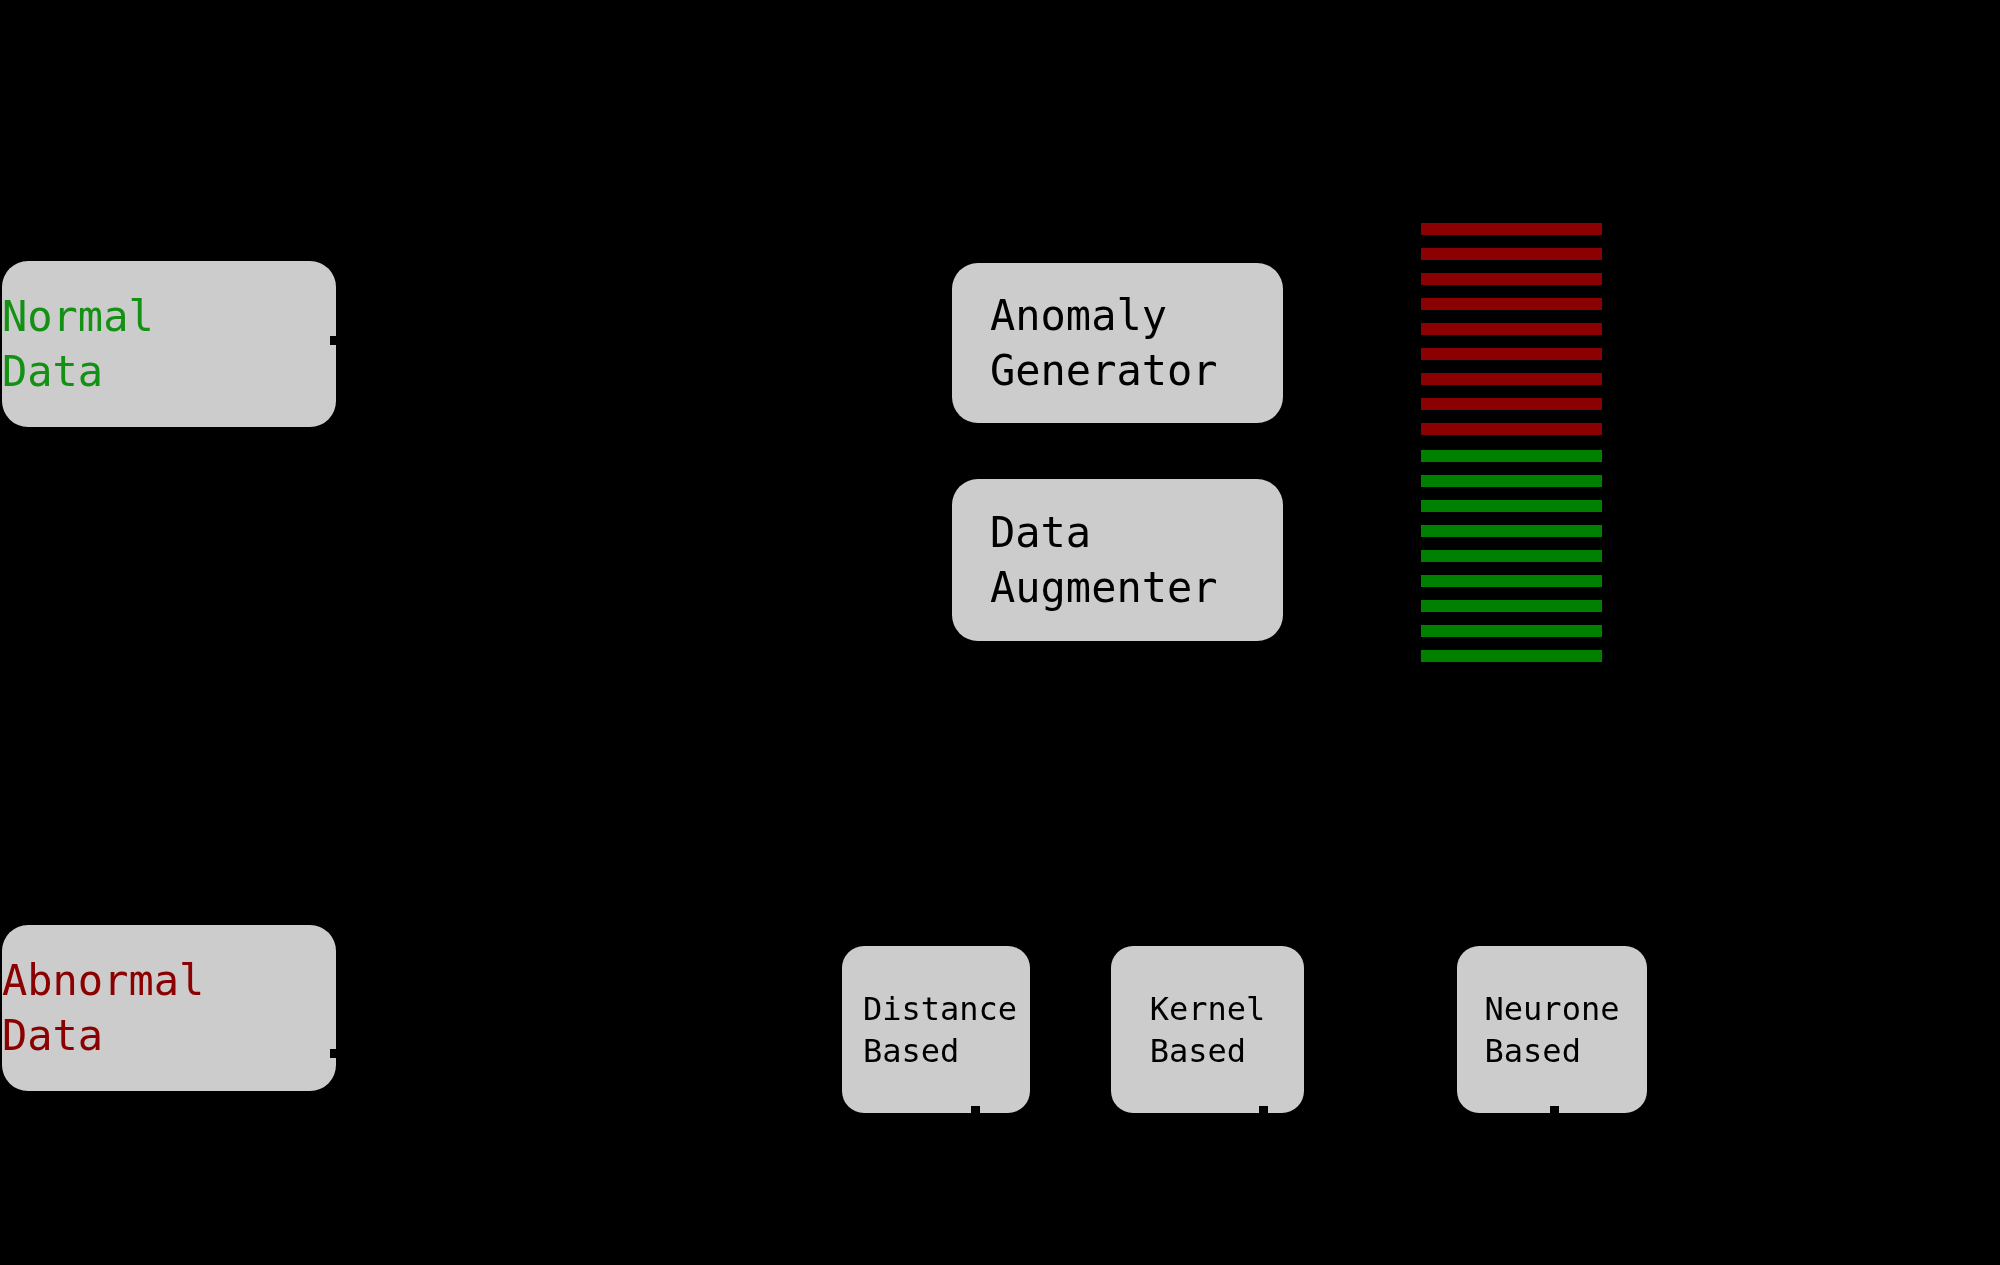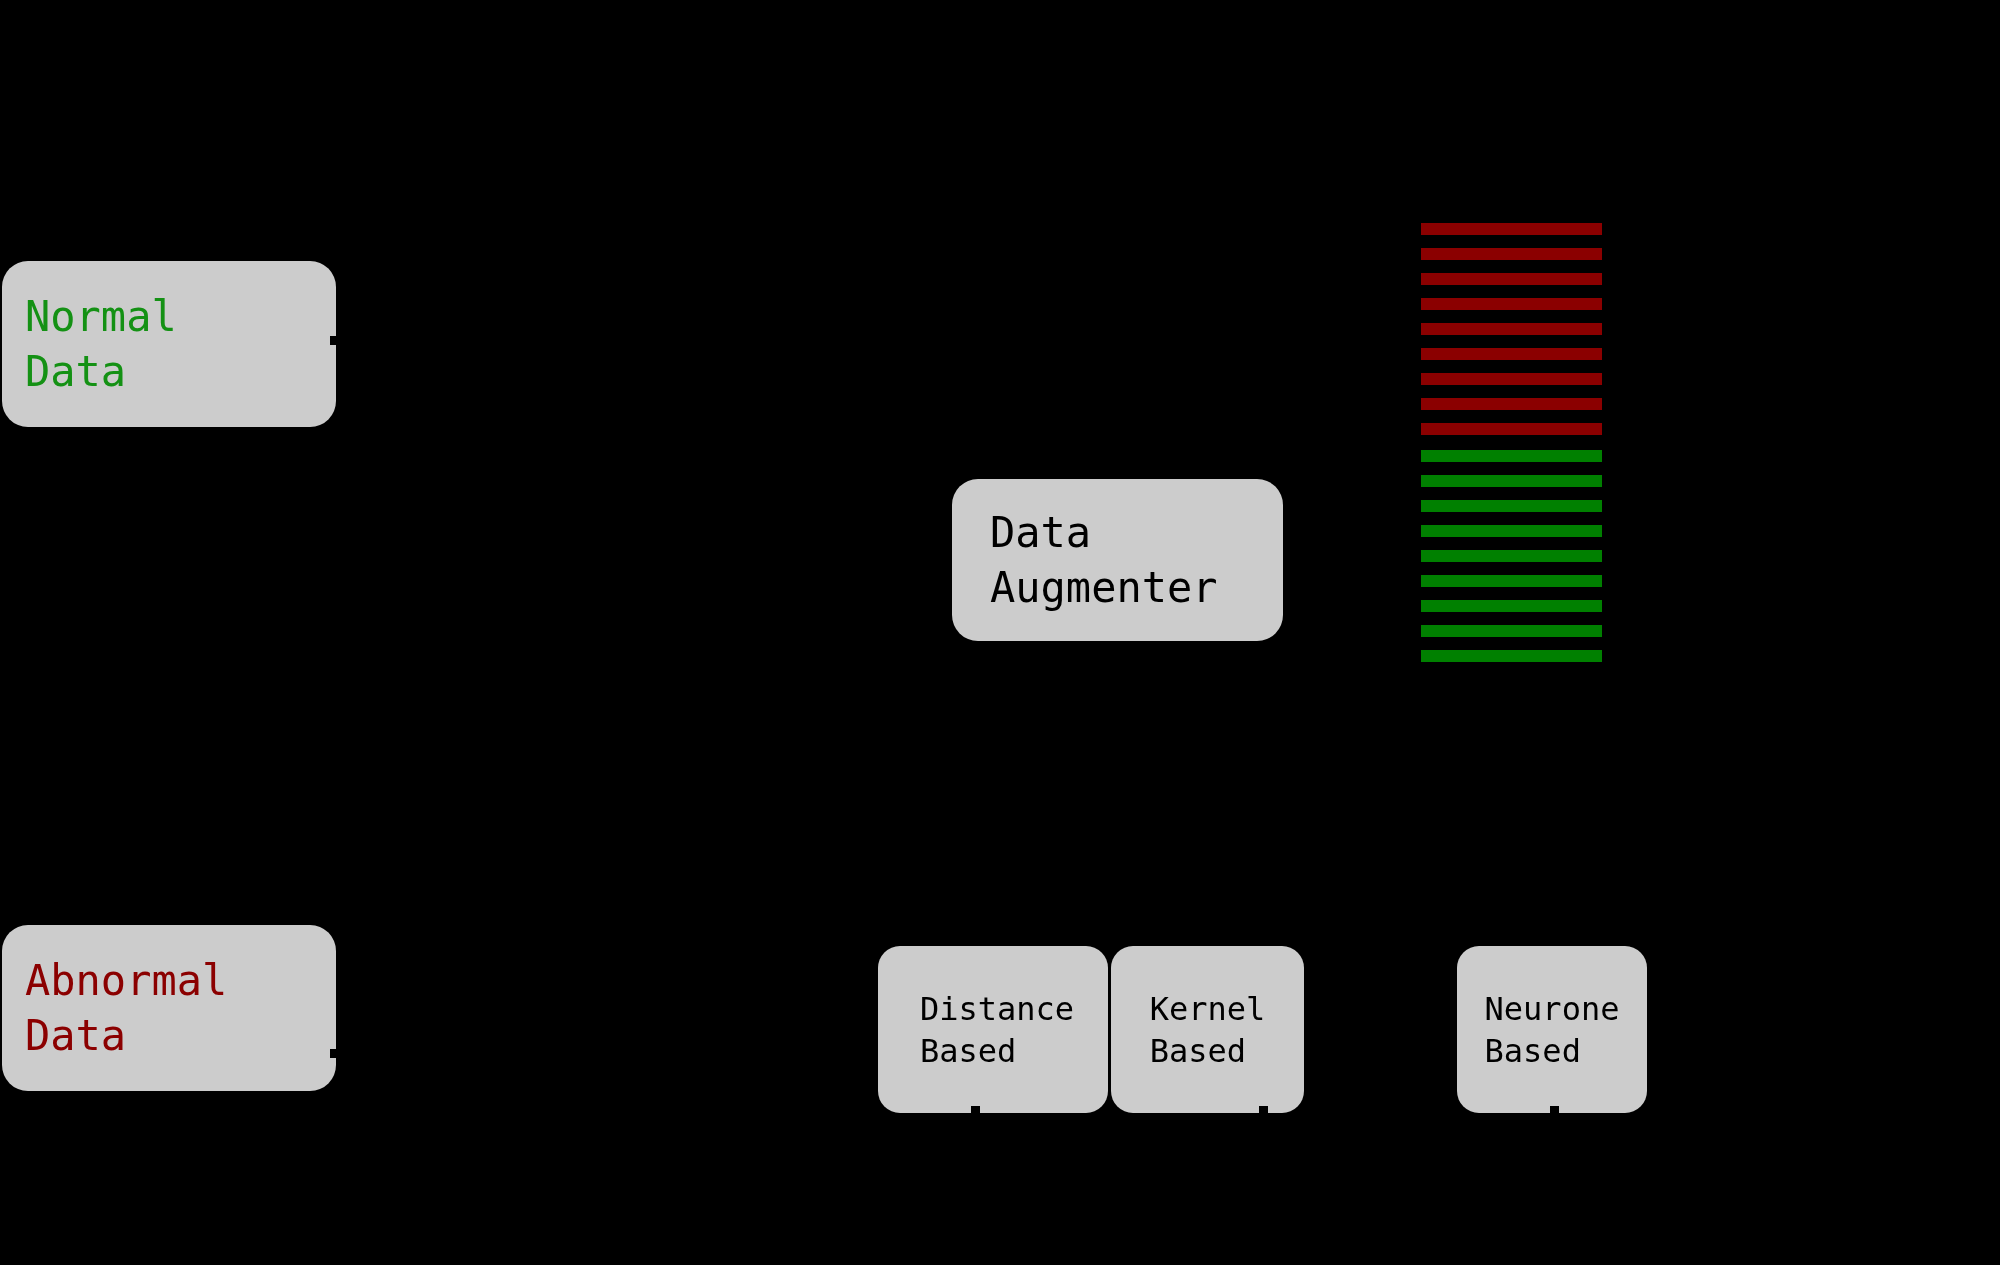--- a/index.html
+++ b/index.html
@@ -28,21 +28,21 @@
     letter-spacing:0;
   }
   .node.small{
     border-radius:22px;
     justify-content:center;
   }
   .node.small .lbl{
     font-size:32px;
     line-height:42px;
   }
-  .pad-side{padding-left:23px;}
+  .pad-side{}
   .pad-mid{padding-left:38px;}
   
   #dataset{
     position:absolute;
     left:1421px;top:223px;
     width:181px;
   }
   .stripe-row{height:12px;margin-bottom:13px;}
   #normal-rows{margin-top:15px;}
   
@@ -56,20 +56,24 @@
   <div class="node big pad-side" style="left:2px;top:261px;width:334px;height:166px;">
     <span class="lbl" style="color: rgb(20, 145, 20);">Normal
 Data</span>
   </div>
 
   <div class="node big pad-side" style="left:2px;top:925px;width:334px;height:166px;">
     <span class="lbl" style="color: rgb(139, 0, 0);">Abnormal
 Data</span>
   </div>
 
+  <div class="node big pad-mid" style="left:952px;top:263px;width:331px;height:160px;">
+    <span class="lbl" style="color: rgb(0, 0, 0);">Anomaly
+Generator</span>
+  </div>
 
   <div class="node big pad-mid" style="left:952px;top:479px;width:331px;height:162px;">
     <span class="lbl" style="color: rgb(0, 0, 0);">Data
 Augmenter</span>
   </div>
 
   <div id="dataset">
     <div id="abnormal-rows">
         <div class="stripe-row" style="background: rgb(139, 0, 0);"></div>
         <div class="stripe-row" style="background: rgb(139, 0, 0);"></div>
@@ -87,21 +91,21 @@
         <div class="stripe-row" style="background: rgb(0, 128, 0);"></div>
         <div class="stripe-row" style="background: rgb(0, 128, 0);"></div>
         <div class="stripe-row" style="background: rgb(0, 128, 0);"></div>
         <div class="stripe-row" style="background: rgb(0, 128, 0);"></div>
         <div class="stripe-row" style="background: rgb(0, 128, 0);"></div>
         <div class="stripe-row" style="background: rgb(0, 128, 0);"></div>
         <div class="stripe-row" style="background: rgb(0, 128, 0);"></div>
       </div>
   </div>
 
-  <div class="node small" style="left:878px;top:946px;width:230px;height:167px;padding-left:8px;">
+  <div class="node small" style="left:842px;top:946px;width:188px;height:167px;padding-left:8px;">
     <span class="lbl" style="color: rgb(0, 0, 0);">Distance
 Based</span>
   </div>
 
   <div class="node small" style="left:1111px;top:946px;width:193px;height:167px;">
     <span class="lbl" style="color: rgb(0, 0, 0);">Kernel
 Based</span>
   </div>
 
   <div class="node small" style="left:1457px;top:946px;width:190px;height:167px;">

